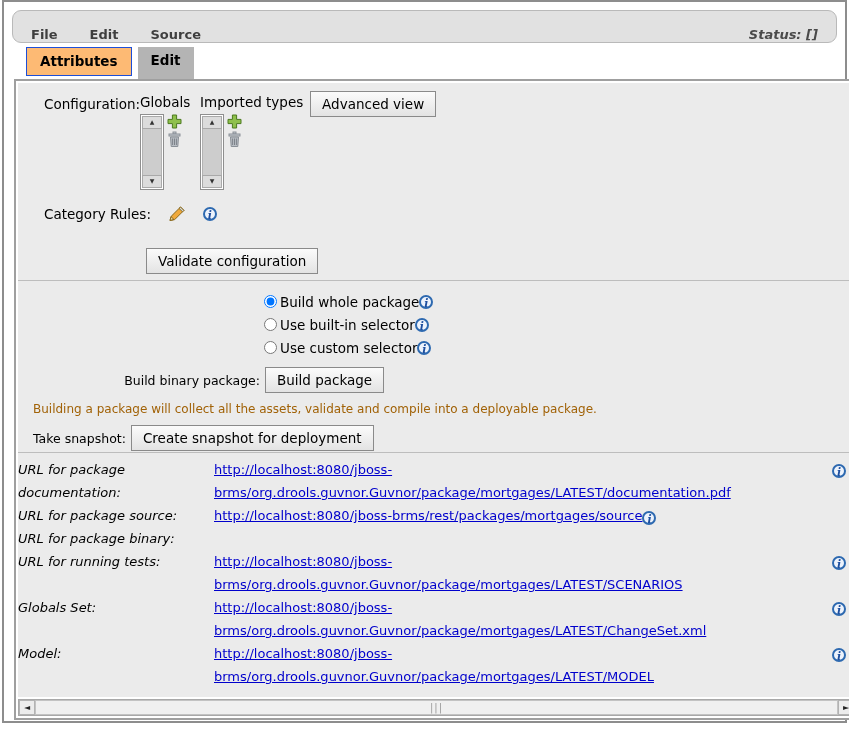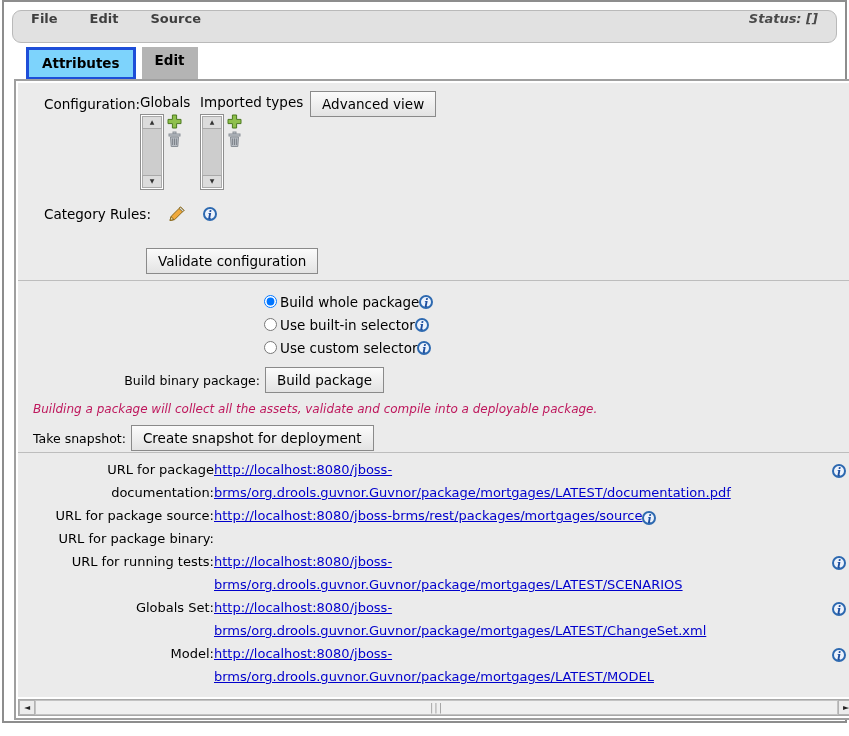--- a/index.html
+++ b/index.html
@@ -10,28 +10,28 @@
     overflow:hidden;
   }
   .window {
     position:absolute; left:2px; top:0; width:845px; height:723px;
     border:2px solid #8d8d8d; background:#fff;
   }
   
   .menubar {
     position:absolute; left:8px; top:8px; right:8px; height:33px;
     background:#e1e1e1; border:1px solid #b9b9b9; border-radius:9px;
-    display:flex; align-items:flex-start; padding:0 18px;
+    display:flex; align-items:flex-end; padding:0 18px;
   }
   .menu-item { margin-right:32px; color:#3f3f3f; font-weight:bold; font-size:13px; cursor:default; }
   .status { margin-left:auto; font-style:italic; font-weight:bold; color:#4a4a4a; font-size:13px; }
   
   .tabs { position:absolute; left:22px; top:45px; display:flex; gap:6px; align-items:flex-start; }
   .tab { font-weight:bold; font-size:13.5px; padding:5px 13px 6px; cursor:default; }
-  .tab-attributes { background:#7dd3fc; border:3px solid #1d4ed8; }
+  .tab-attributes { background:#fdba74; border:1px solid #1d4ed8; }
   .tab-edit { background:#b4b4b4; padding-bottom:12px; }
   
   .panel {
     position:absolute; left:10px; top:77px; width:845px; height:641px;
     border:2px solid #9f9f9f; background:#fff; padding:2px;
     display:flex; flex-direction:column; overflow:hidden;
   }
   .section { background:#ebebeb; overflow:hidden; }
   .sec1 { height:197px; }
   .sec2 { height:172px; border-top:1px solid #bdbdbd; }
@@ -67,26 +67,26 @@
     background:#edf3fc; color:#1d4e9e; font-family:"DejaVu Serif",serif; font-style:italic; font-weight:bold;
     font-size:11px; line-height:13px; text-align:center; vertical-align:-3px; cursor:pointer;
   }
   
   .radio-block { margin:9px 0 0 246px; }
   .radio-row { display:flex; align-items:center; height:23px; font-size:13.5px; }
   .radio-row input { width:13px; height:13px; margin:0 3px 0 0; }
   .build-row { display:flex; align-items:center; margin-top:8px; }
   .build-label { width:242px; text-align:right; font-size:12.5px; flex-shrink:0; }
   .build-row .btn { margin-left:5px; }
-  .note { margin:9px 5px 0 15px; font-style:italic; font-size:12px; color:#be185d; }
+  .note { margin:9px 5px 0 15px; font-size:12px; color:#a16207; }
   .snap-row { display:flex; align-items:center; margin:9px 0 0 15px; }
   .snap-label { font-size:12.5px; margin-right:5px; }
   
   .url-row { display:flex; align-items:flex-start; }
-  .url-label { width:196px; text-align:right; flex-shrink:0; line-height:23px; white-space:nowrap; }
+  .url-label { width:196px; flex-shrink:0; line-height:23px; white-space:nowrap;font-style:italic; }
   .url-links { flex:1; line-height:23px; word-break:break-all; }
   .url-links a, .url-links a:visited { color:#0000cc; text-decoration:underline; cursor:pointer; }
   .url-infocol { width:32px; flex-shrink:0; text-align:center; padding-top:3px; }
   
   .hscroll { height:17px; margin-top:2px; display:flex; background:#f2f2f2; border:1px solid #a8a8a8; }
   .hs-btn { width:16px; background:#ececec; border:1px solid #b3b3b3; font-size:8px; line-height:14px; text-align:center; color:#222; cursor:pointer; flex-shrink:0; }
   .hs-thumb { flex:1; background:#f0f0f0; border:1px solid #c3c3c3; position:relative; cursor:pointer; }
   .hs-grip { position:absolute; left:50%; top:1px; transform:translateX(-50%); color:#9a9a9a; font-size:10px; letter-spacing:1px; }
 </style>
 </head>

